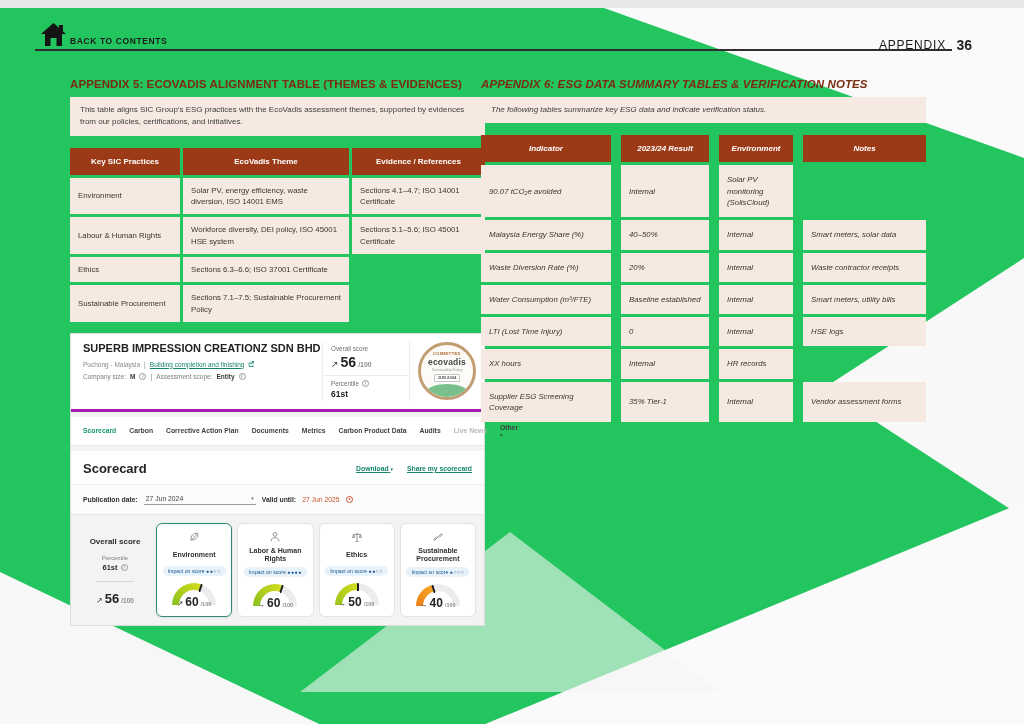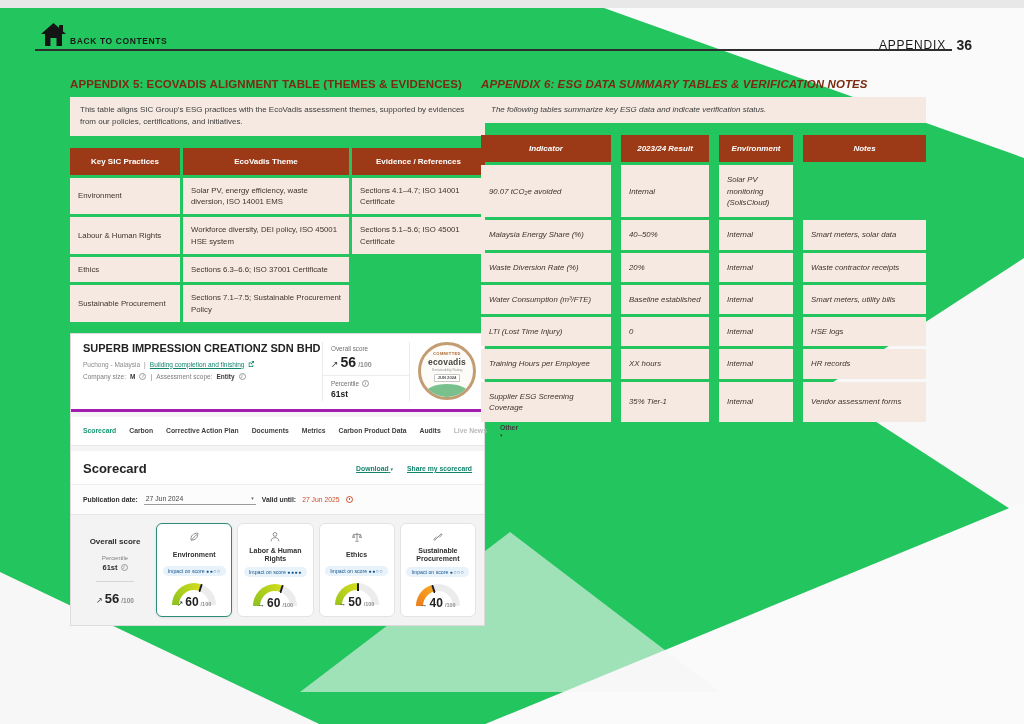--- a/index.html
+++ b/index.html
@@ -410,21 +410,20 @@
             </div>
 
             <div class="tr t4grid">
               <div class="td">LTI (Lost Time Injury)</div>
               <div class="td">0</div>
               <div class="td">Internal</div>
               <div class="td">HSE logs</div>
             </div>
 
             <div class="tr t4grid">
-              <div class="td">Training Hours per Employee</div>
               <div class="td">XX hours</div>
               <div class="td">Internal</div>
               <div class="td">HR records</div>
             </div>
 
             <div class="tr t4grid">
               <div class="td">Supplier ESG Screening Coverage</div>
               <div class="td">35% Tier-1</div>
               <div class="td">Internal</div>
               <div class="td">Vendor assessment forms</div>

